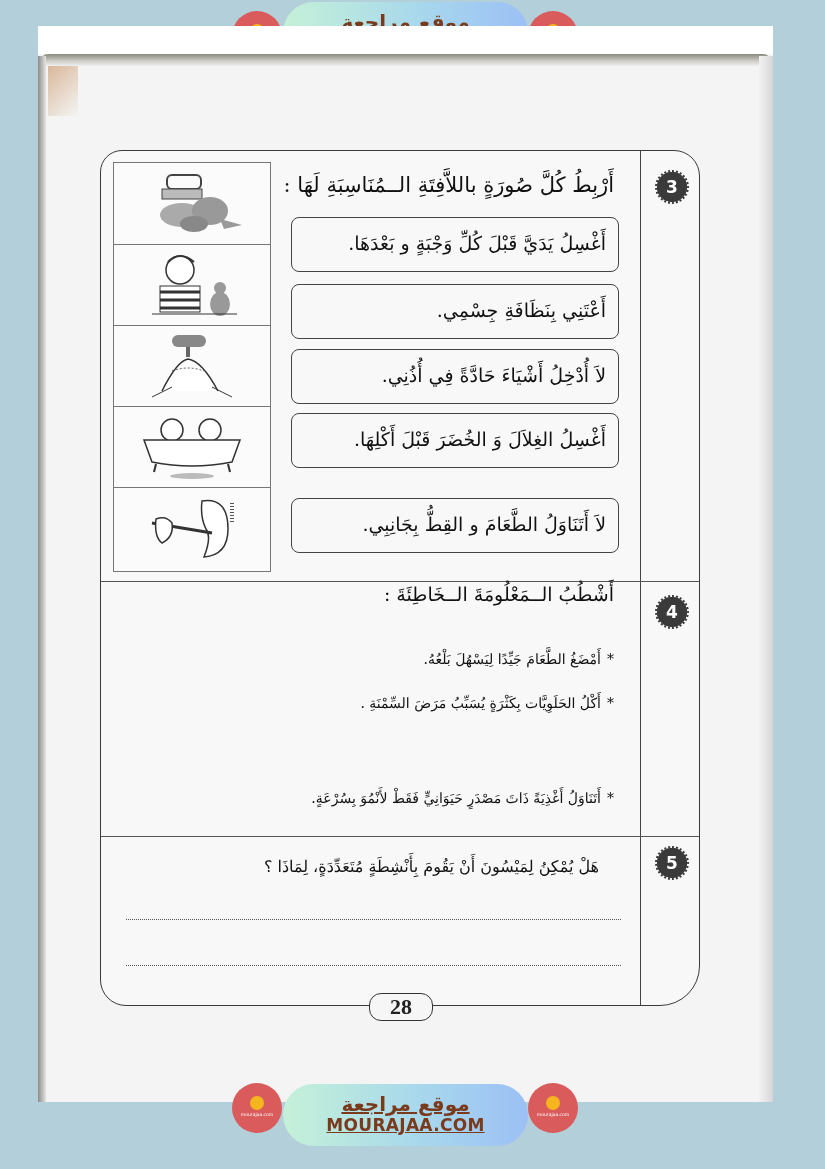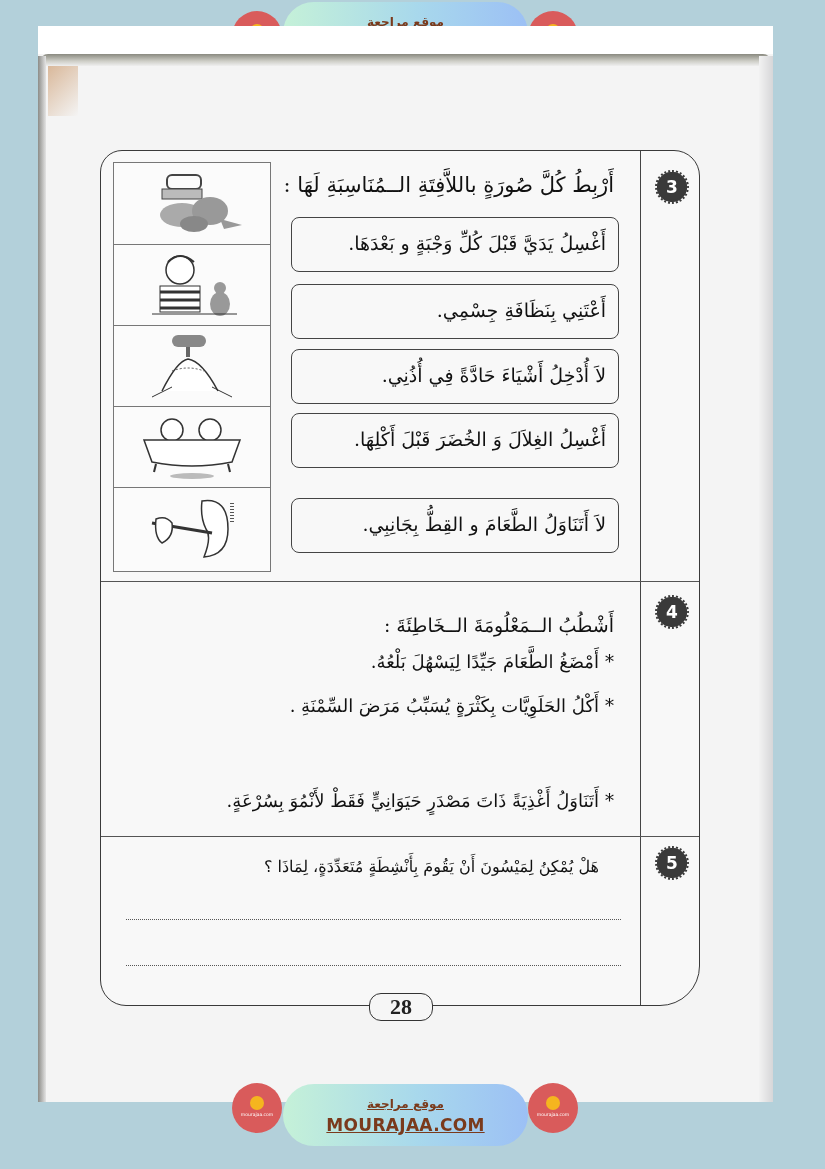--- a/index.html
+++ b/index.html
@@ -20,27 +20,27 @@
   .badge{position:absolute;left:556px;width:30px;height:30px;border-radius:50%;background:#3a3a3a;color:#fff;font-family:"DejaVu Sans",sans-serif;font-weight:bold;font-size:17px;display:flex;align-items:center;justify-content:center;box-shadow:0 0 0 2px #3a3a3a inset;}
   .badge::before{content:"";position:absolute;inset:-2px;border-radius:50%;border:2px dotted #3a3a3a;}
 
   .imgcol{position:absolute;left:12px;top:11px;width:156px;height:408px;border:1px solid #777;background:#fbfbfb;}
   .imgcell{position:absolute;left:0;width:100%;height:81px;border-bottom:1px solid #777;display:flex;align-items:center;justify-content:center;}
   .imgcell:last-child{border-bottom:none;}
   .imgcell svg{width:120px;height:70px;}
 
   .qtitle{position:absolute;direction:rtl;text-align:right;font-size:21px;color:#111;font-family:"DejaVu Serif",serif;white-space:nowrap;}
   .choice{position:absolute;left:190px;width:328px;height:55px;border:1.3px solid #444;border-radius:8px;background:#f8f8f8;direction:rtl;text-align:right;box-sizing:border-box;padding:14px 12px 0 0;font-size:19px;color:#111;white-space:nowrap;}
-  .stmt{position:absolute;right:85px;direction:rtl;text-align:right;font-size:18px;color:#111;white-space:nowrap;}
+  .stmt{position:absolute;right:85px;direction:rtl;text-align:right;font-size:14px;color:#111;white-space:nowrap;}
   .stmt .star{margin-left:6px;}
   .dots{position:absolute;left:25px;width:495px;border-top:1.5px dotted #555;height:0;}
   .pagenum{position:absolute;left:268px;top:842px;width:62px;height:26px;border:1.5px solid #333;border-radius:12px;background:#f6f6f6;font-family:"Liberation Serif",serif;font-weight:bold;font-size:22px;display:flex;align-items:center;justify-content:center;color:#222;}
 
   .banner{position:absolute;width:245px;height:62px;border-radius:31px;background:linear-gradient(90deg,#c5f1d8,#a8d8ec 55%,#9cc0f5);display:flex;flex-direction:column;align-items:center;justify-content:center;}
-  .banner .ar{font-family:"DejaVu Sans",sans-serif;font-weight:bold;font-size:12px;color:#7a3a1c;text-decoration:underline;line-height:20px;direction:rtl;}
+  .banner .ar{font-family:"DejaVu Sans",sans-serif;font-weight:bold;font-size:20px;color:#7a3a1c;text-decoration:underline;line-height:20px;direction:rtl;}
   .banner .en{font-family:"DejaVu Sans",sans-serif;font-weight:bold;font-size:17px;color:#7a3a1c;text-decoration:underline;line-height:22px;letter-spacing:0.3px;}
   .logo{position:absolute;width:50px;height:50px;border-radius:50%;background:#d95b5b;display:flex;flex-direction:column;align-items:center;justify-content:center;}
   .logo .coin{width:14px;height:14px;border-radius:50%;background:#f5b51f;margin-top:-4px;}
   .logo .cap{font-family:"DejaVu Sans",sans-serif;font-size:4.5px;color:#fff;margin-top:2px;line-height:5px;text-align:center;}
 </style>
 </head>
 <body>
 
 <div class="logo" style="left:232px;top:11px;">
   <div class="coin"></div>
@@ -124,21 +124,21 @@
     </div>
   </div>
 
   <div class="choice" style="top:66px;">أَغْسِلُ يَدَيَّ قَبْلَ كُلِّ وَجْبَةٍ و بَعْدَهَا.</div>
   <div class="choice" style="top:133px;">أَعْتَنِي بِنَظَافَةِ جِسْمِي.</div>
   <div class="choice" style="top:198px;">لاَ أُدْخِلُ أَشْيَاءَ حَادَّةً فِي أُذُنِي.</div>
   <div class="choice" style="top:262px;">أَغْسِلُ الغِلاَلَ وَ الخُضَرَ قَبْلَ أَكْلِهَا.</div>
   <div class="choice" style="top:347px;">لاَ أَتَنَاوَلُ الطَّعَامَ و القِطُّ بِجَانِبِي.</div>
 
   <div class="badge" style="top:446px;">4</div>
-  <div class="qtitle" style="right:85px;top:463px;font-size:19px;">أَشْطُبُ الــمَعْلُومَةَ الــخَاطِئَةَ :</div>
+  <div class="qtitle" style="right:85px;top:432px;font-size:19px;">أَشْطُبُ الــمَعْلُومَةَ الــخَاطِئَةَ :</div>
   <div class="stmt" style="top:500px;"><span class="star">*</span><span>أَمْضَغُ الطَّعَامَ جَيِّدًا لِيَسْهُلَ بَلْعُهُ.</span></div>
   <div class="stmt" style="top:544px;"><span class="star">*</span><span>أَكْلُ الحَلَوِيَّات بِكَثْرَةٍ يُسَبِّبُ مَرَضَ السِّمْنَةِ .</span></div>
   <div class="stmt" style="top:639px;"><span class="star">*</span><span>أَتَنَاوَلُ أَغْذِيَةً ذَاتَ مَصْدَرٍ حَيَوَانِيٍّ فَقَطْ لأَنْمُوَ بِسُرْعَةٍ.</span></div>
 
   <div class="badge" style="top:697px;">5</div>
   <div class="qtitle" style="right:100px;top:706px;font-size:16px;">هَلْ يُمْكِنُ لِمَيْسُونَ أَنْ يَقُومَ بِأَنْشِطَةٍ مُتَعَدِّدَةٍ، لِمَاذَا ؟</div>
   <div class="dots" style="top:768px;"></div>
   <div class="dots" style="top:814px;"></div>
 
   <div class="pagenum">28</div>

